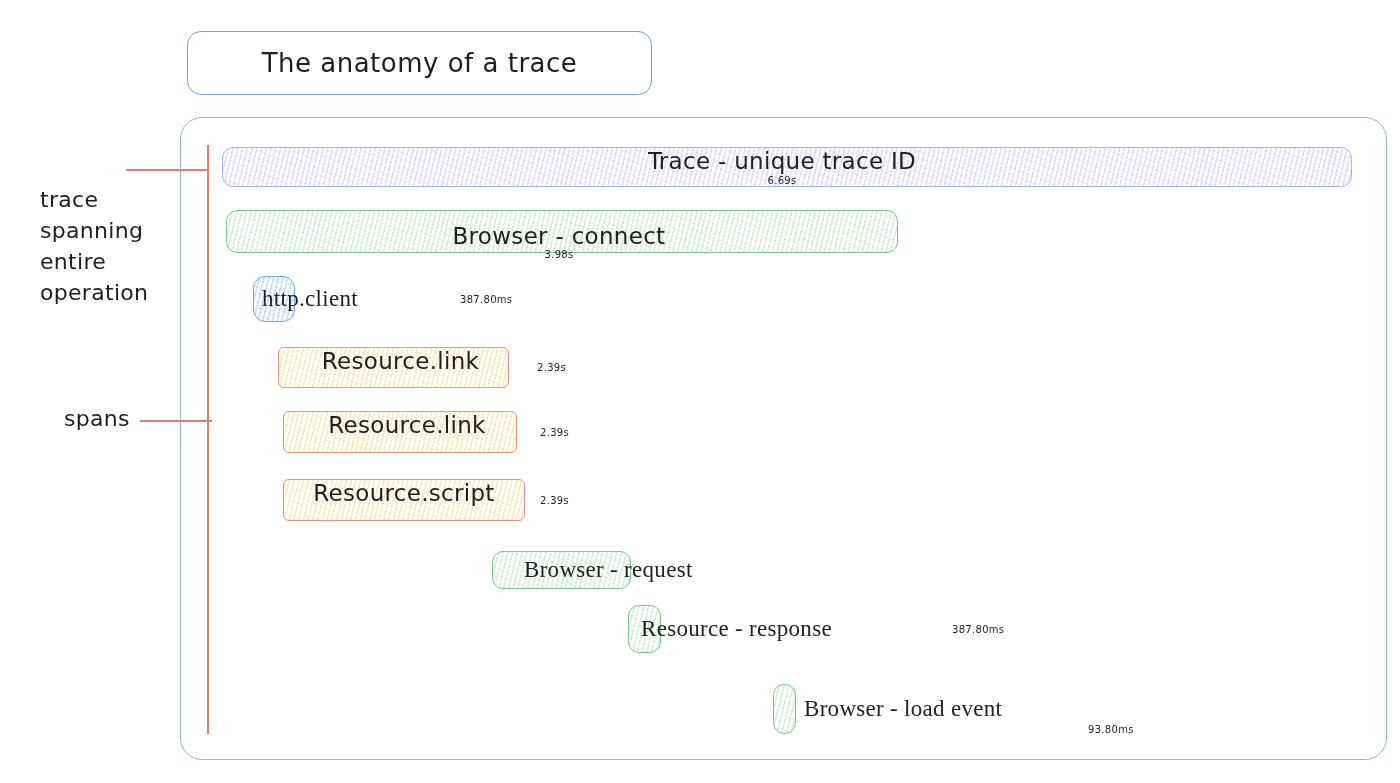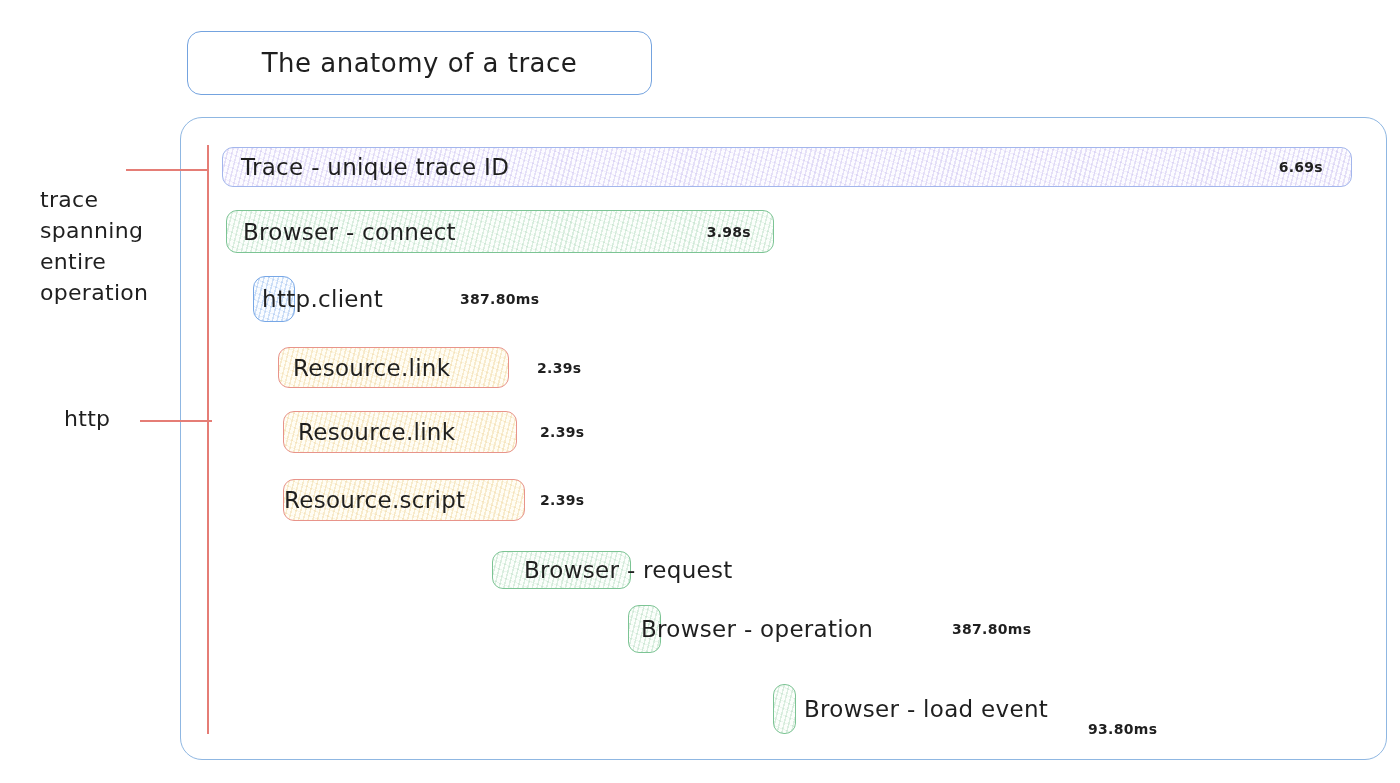--- a/index.html
+++ b/index.html
@@ -9,47 +9,48 @@
     color:#1f1f1f;
   }
   .canvas{position:relative;width:1400px;height:783px;overflow:hidden;background:#fff;}
 
   
   .sketchbox{position:absolute;box-sizing:border-box;border:1.6px solid;border-radius:11px;}
   .hachure{
     background-image:
       repeating-linear-gradient(104deg, var(--ln) 0 1.5px, transparent 1.5px 4.6px),
       repeating-linear-gradient(22deg, var(--ln2) 0 1px, transparent 1px 6.5px);
+    flex-direction: column;
   }
   .fill-purple{--ln:rgba(138,116,219,0.20);--ln2:rgba(138,116,219,0.10);background-color:#fcfbff;border-color:#a3b6ec;}
   .fill-green {--ln:rgba(72,166,102,0.18);--ln2:rgba(72,166,102,0.09);background-color:#fbfefb;border-color:#7cc494;}
-  .fill-yellow{--ln:rgba(222,171,62,0.22);--ln2:rgba(222,171,62,0.11);background-color:#fffdf4;border-color:#e8948a;}
+  .fill-yellow{--ln:rgba(222,171,62,0.22);--ln2:rgba(222,171,62,0.11);background-color:#fffdf4;border-color:#e8948a;border-radius:6px;}
   .fill-blue  {--ln:rgba(80,140,225,0.26);--ln2:rgba(80,140,225,0.13);background-color:#f9fcff;border-color:#77a7e6;}
 
   .title-box{
     position:absolute;left:187px;top:31px;width:463px;height:62px;
     border:1.6px solid #74a3df;border-radius:14px;
     display:flex;align-items:center;justify-content:center;
     font-size:26px;letter-spacing:0.5px;background:#fff;
   }
   .container{
     position:absolute;left:180px;top:117px;width:1205px;height:641px;
     border:1.6px solid #8fb7e2;border-radius:22px;background:#fff;
   }
 
   
   .bar{display:flex;align-items:center;}
   .bar .label{font-size:23px;letter-spacing:0.3px;white-space:nowrap;}
-  .duration{font-size:14px;letter-spacing:0.3px;white-space:nowrap;color:#1f1f1f;font-weight:bold;}
+  .duration{font-size:10px;letter-spacing:0.3px;white-space:nowrap;color:#1f1f1f;}
 
   .row-trace{left:222px;top:147px;width:1130px;height:40px;padding:0 28px 0 18px;justify-content:space-between;}
-  .row-connect{left:226px;top:210px;width:548px;height:43px;padding:0 22px 0 16px;justify-content:space-between;align-items:center;}
+  .row-connect{left:226px;top:210px;width:672px;height:43px;padding:12px 22px 0 16px;justify-content:space-between;align-items:center;}
 
   
-  .free-label{position:absolute;font-size:23px;letter-spacing:0.3px;white-space:nowrap;display:flex;align-items:center;}
+  .free-label{position:absolute;font-size:23px;letter-spacing:0.3px;white-space:nowrap;display:flex;align-items:center;font-family:Liberation Serif, serif;}
   .free-duration{position:absolute;display:flex;align-items:center;}
 
   .box-http{left:253px;top:276px;width:42px;height:46px;border-radius:12px;}
   .lbl-http{left:262px;top:276px;height:46px;}
   .dur-http{left:460px;top:276px;height:46px;}
 
   .box-res1{left:278px;top:347px;width:231px;height:41px;display:flex;align-items:center;padding-left:14px;}
   .dur-res1{left:537px;top:347px;height:41px;}
   .box-res2{left:283px;top:411px;width:234px;height:42px;display:flex;align-items:center;padding-left:14px;}
   .dur-res2{left:540px;top:411px;height:42px;}
@@ -115,30 +116,30 @@
 
   <div class="sketchbox hachure fill-yellow box-res3">
     <span class="res-label">Resource.script</span>
   </div>
   <span class="free-duration duration dur-res3">2.39s</span>
 
   <div class="sketchbox hachure fill-green box-request"></div>
   <span class="free-label lbl-request">Browser - request</span>
 
   <div class="sketchbox hachure fill-green box-response"></div>
-  <span class="free-label lbl-response">Browser - operation</span>
+  <span class="free-label lbl-response">Resource - response</span>
   <span class="free-duration duration dur-response">387.80ms</span>
 
   <div class="sketchbox hachure fill-green box-load"></div>
   <span class="free-label lbl-load">Browser - load event</span>
   <span class="free-duration duration dur-load">93.80ms</span>
 
   <div class="ann ann-trace">trace
 spanning
 entire
 operation</div>
-  <div class="ann ann-spans">http</div>
+  <div class="ann ann-spans">spans</div>
 
   <div class="redline vline"></div>
   <div class="redline hline1"></div>
   <div class="redline hline2"></div>
 
 </div>
 
 </body></html>

